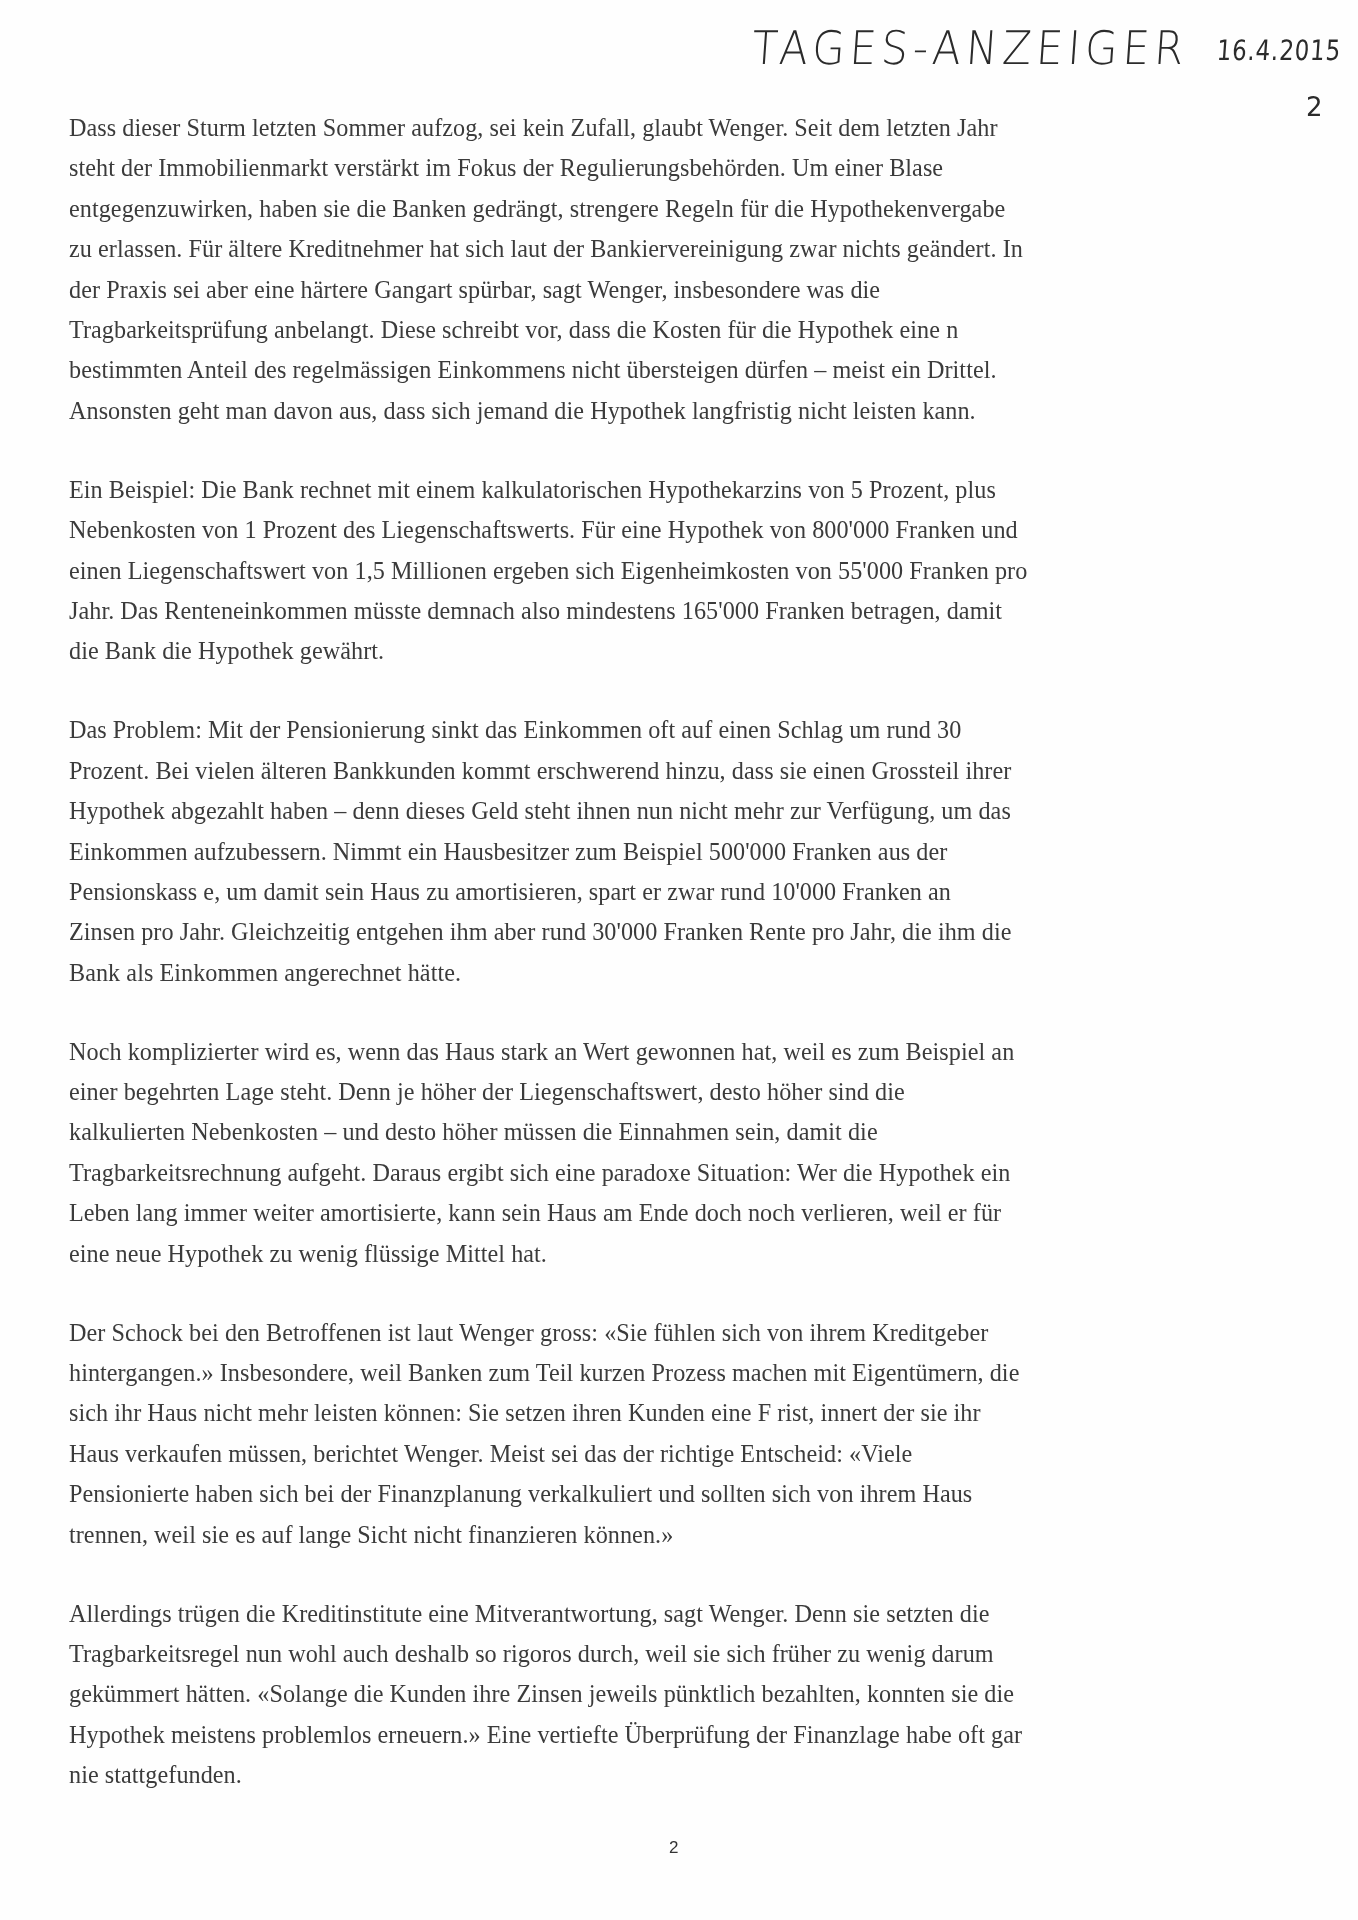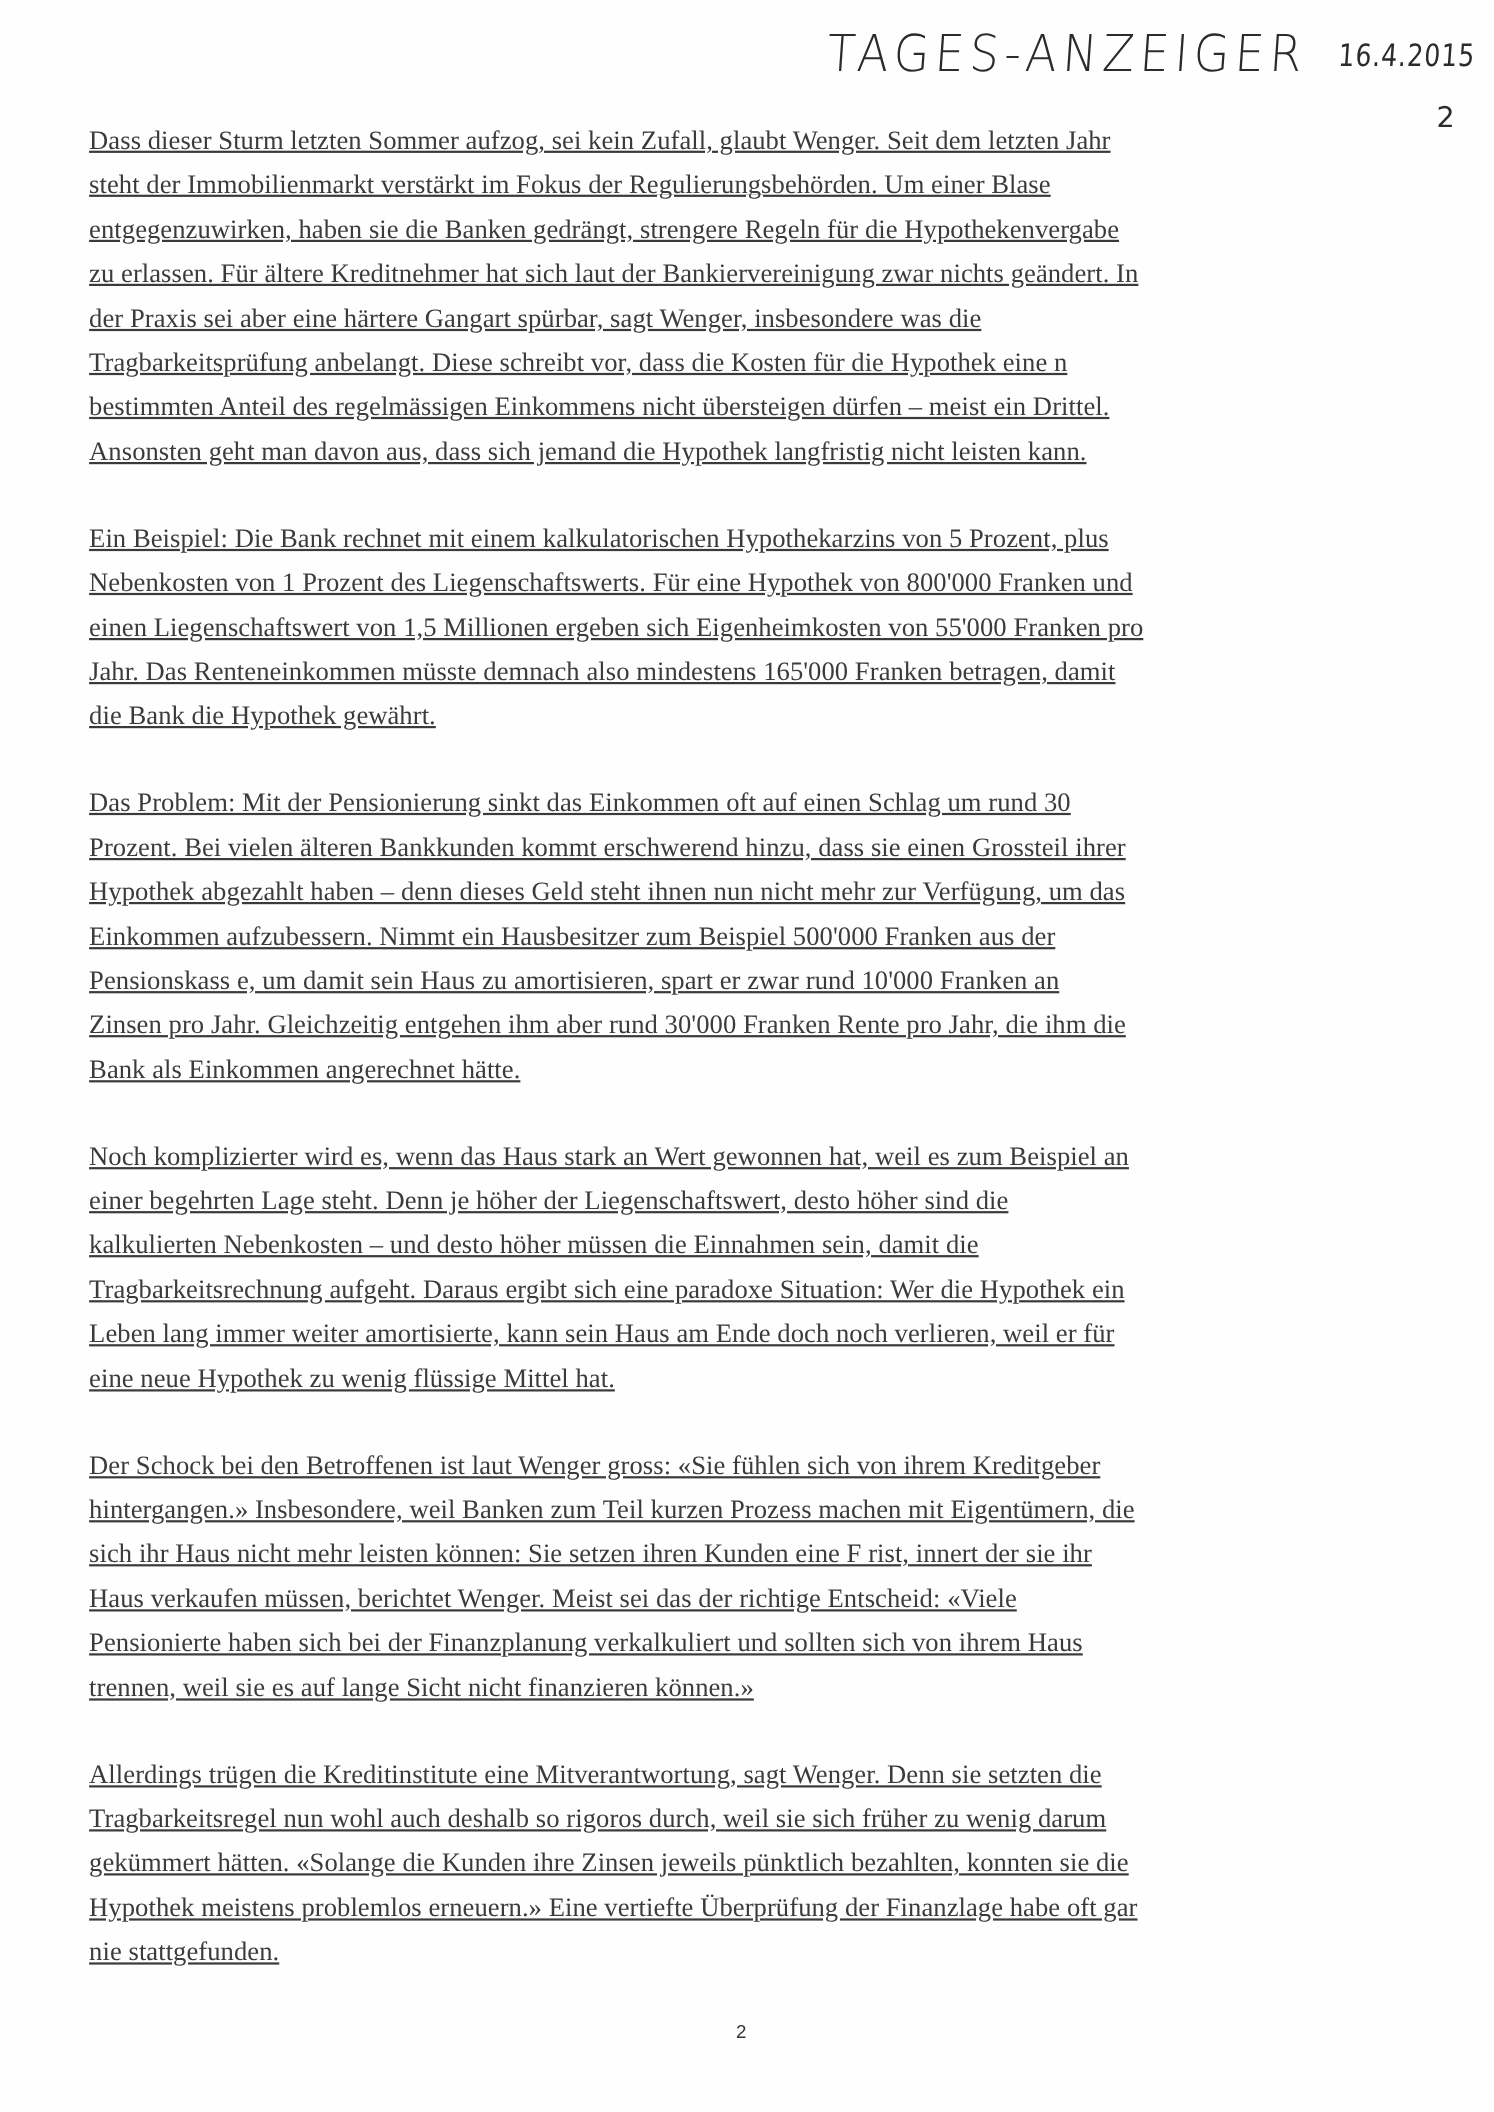--- a/index.html
+++ b/index.html
@@ -45,24 +45,23 @@
       transform-origin: left top;
       letter-spacing: 1px;
     }
     .hw-page {
       left: 1306px;
       top: 92px;
       font-size: 26px;
     }
     .article {
       position: absolute;
-      left: 81px;
+      left: 69px;
       top: 108px;
       width: 1200px;
-      text-decoration: underline;
     }
     .paragraph {
       margin: 0 0 38.5px 0;
       font-family: "Liberation Serif", "DejaVu Serif", serif;
       font-size: 24.2px;
       line-height: 40.4px;
       color: #3b3b3b;
       white-space: pre-line;
       letter-spacing: 0.05px;
     }

